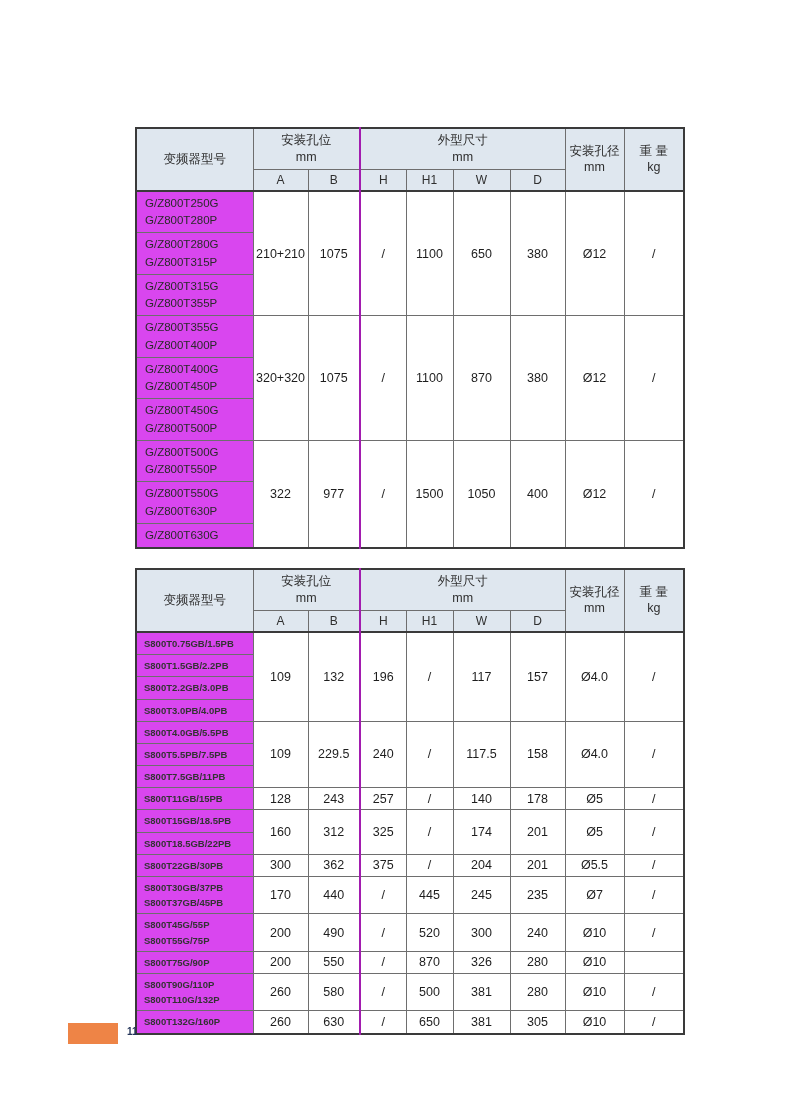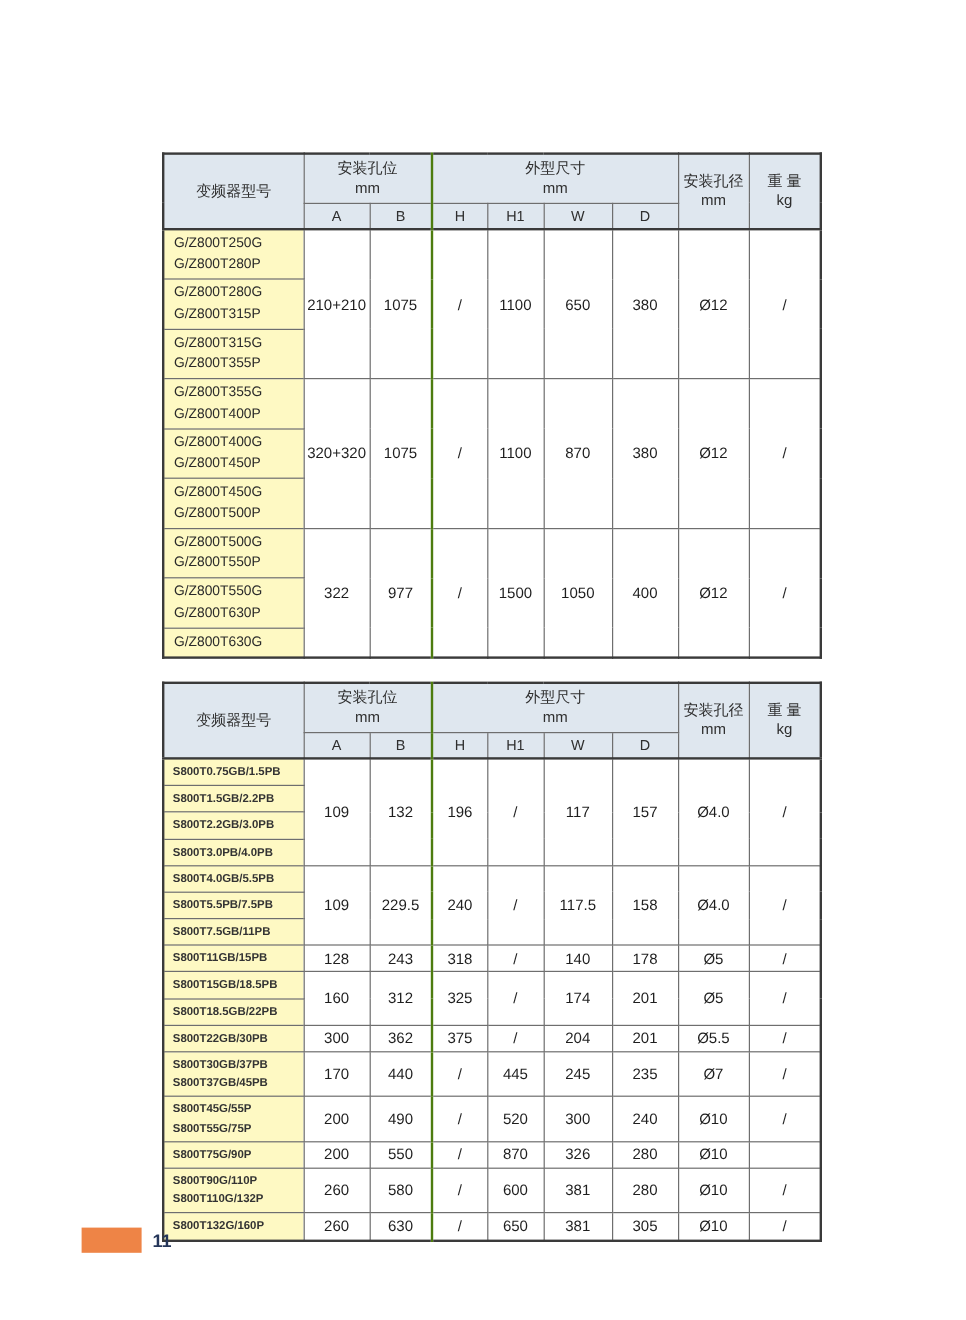--- a/index.html
+++ b/index.html
@@ -31,23 +31,23 @@
   .spec-table th {
     background: #dfe7ef;
     font-weight: normal;
     font-size: 12.5px;
     color: #2f2f2f;
     text-align: center;
     padding: 3px 2px;
     line-height: 1.35;
   }
   .spec-table tr.subhead th { font-size: 12px; padding: 2px 2px; }
-  .spec-table .sep { border-left: 2px solid #4d7c0f; }
+  .spec-table .sep { border-left: 2px solid #a21caf; }
   .spec-table td.model {
-    background: #fef9c3;
+    background: #d946ef;
     text-align: left;
     padding: 3px 4px 3px 8px;
     line-height: 1.5;
   }
   table.t1 td.model { font-size: 11.5px; color: #2a2a2a; }
   table.t2 td.model { font-size: 9.5px; font-weight: bold; color: #333; padding-left: 7px; line-height: 1.6; white-space: nowrap; }
   .spec-table td.val {
     background: #ffffff;
     text-align: center;
     font-size: 12.5px;
@@ -72,21 +72,21 @@
     left: 68px;
     top: 1023px;
     width: 50px;
     height: 21px;
     background: #ee8446;
   }
   .page-num {
     position: absolute;
     left: 127px;
     top: 1026px;
-    font-size: 15px;
+    font-size: 10px;
     font-weight: bold;
     color: #25365a;
   }
 </style>
 </head>
 <body>
 
 <div class="page">
 
   <table class="spec-table t1">
@@ -262,21 +262,21 @@
         <tr>
           <td class="model">S800T5.5PB/7.5PB</td>
         </tr>
         <tr>
           <td class="model">S800T7.5GB/11PB</td>
         </tr>
         <tr>
           <td class="model">S800T11GB/15PB</td>
           <td class="val" rowspan="1">128</td>
           <td class="val" rowspan="1">243</td>
-          <td class="val sep" rowspan="1">318</td>
+          <td class="val sep" rowspan="1">257</td>
           <td class="val" rowspan="1">/</td>
           <td class="val" rowspan="1">140</td>
           <td class="val" rowspan="1">178</td>
           <td class="val" rowspan="1">Ø5</td>
           <td class="val" rowspan="1">/</td>
         </tr>
         <tr>
           <td class="model">S800T15GB/18.5PB</td>
           <td class="val" rowspan="2">160</td>
           <td class="val" rowspan="2">312</td>
@@ -332,21 +332,21 @@
           <td class="val" rowspan="1">326</td>
           <td class="val" rowspan="1">280</td>
           <td class="val" rowspan="1">Ø10</td>
           <td class="val" rowspan="1"></td>
         </tr>
         <tr>
           <td class="model">S800T90G/110P<br>S800T110G/132P</td>
           <td class="val" rowspan="1">260</td>
           <td class="val" rowspan="1">580</td>
           <td class="val sep" rowspan="1">/</td>
-          <td class="val" rowspan="1">600</td>
+          <td class="val" rowspan="1">500</td>
           <td class="val" rowspan="1">381</td>
           <td class="val" rowspan="1">280</td>
           <td class="val" rowspan="1">Ø10</td>
           <td class="val" rowspan="1">/</td>
         </tr>
         <tr>
           <td class="model">S800T132G/160P</td>
           <td class="val" rowspan="1">260</td>
           <td class="val" rowspan="1">630</td>
           <td class="val sep" rowspan="1">/</td>

